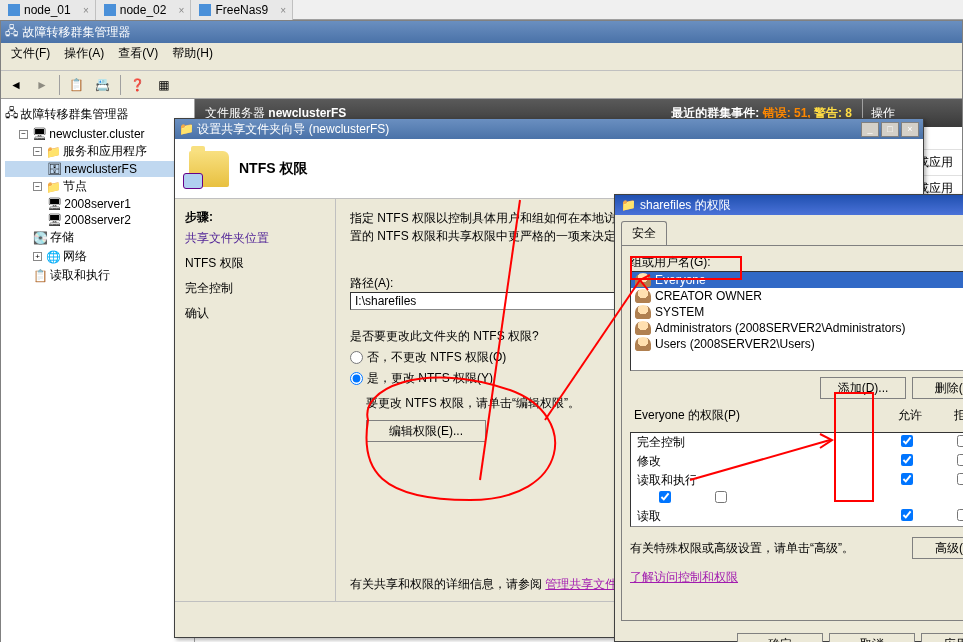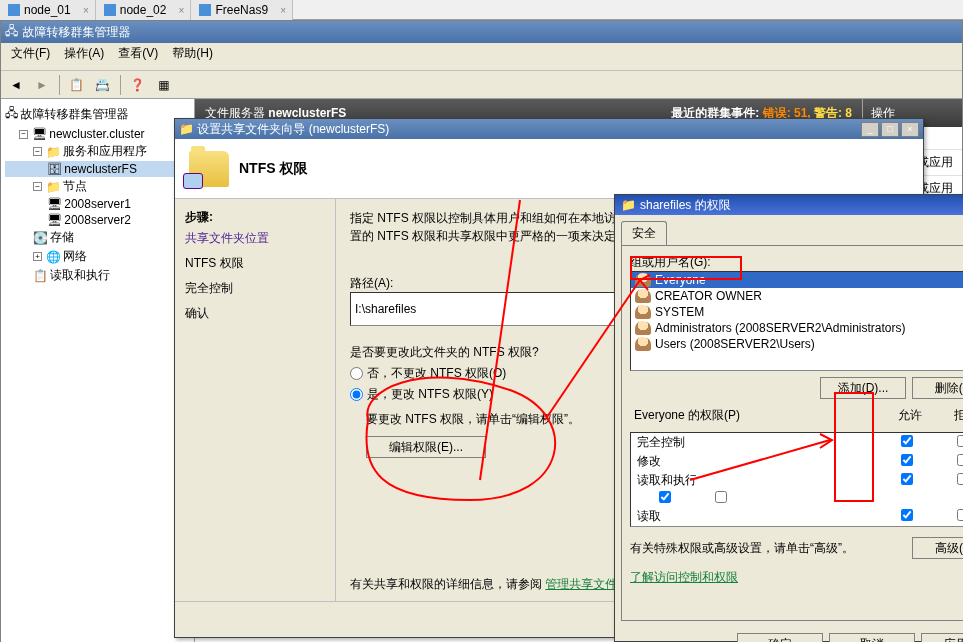--- a/index.html
+++ b/index.html
@@ -50,21 +50,21 @@
 .users-badge { position: absolute; left: -6px; bottom: -2px; width: 20px; height: 16px; background: #b0d0f0; border: 1px solid #608; border-radius: 3px; }
 .wiz-body { display: flex; height: calc(100% - 116px); }
 .wiz-steps { width: 160px; padding: 10px; }
 .wiz-steps-title { font-weight: bold; }
 .step-link { color: #4c1d95; padding: 4px 0; cursor: pointer; }
 .step-current { color: #000; font-weight: normal; padding: 4px 0; }
 .wiz-main { flex: 1; border-left: 1px solid #c0c0c0; padding: 10px 14px; position: relative; }
 .wiz-footer { height: 36px; display: flex; align-items: center; justify-content: flex-end; padding: 0 14px; gap: 6px; border-top: 1px solid #c0c0c0; background: #ece9d8; }
 .btn { min-width: 86px; height: 22px; background: #ece9d8; border: 1px solid #808080; cursor: pointer; padding: 0 8px; }
 .radio-row { display: flex; align-items: center; gap: 4px; margin: 4px 0; }
-.path-box { width: 288px; height: 18px; background: #fff; border: 1px inset #888; padding: 16px 4px; display: flex; align-items: center; }
+.path-box { width: 288px; height: 18px; background: #fff; border: 1px inset #888; padding: 0 4px; display: flex; align-items: center; }
 
 
 .perm-win { position: absolute; left: 614px; top: 194px; width: 400px; height: 448px; background: #ece9d8; border: 1px solid #404040; box-shadow: 2px 2px 4px rgba(0,0,0,0.3); }
 .perm-title { height: 20px; background: linear-gradient(#2050b0,#4a72d8); color: #fff; display: flex; align-items: center; padding: 0 6px; gap: 4px; }
 .perm-tab-row { display: flex; margin: 6px 6px 0 6px; }
 .perm-tab { padding: 3px 10px; border: 1px solid #808080; border-bottom: none; background: #ece9d8; border-radius: 3px 3px 0 0; }
 .perm-panel { margin: 0 6px 6px 6px; border: 1px solid #808080; padding: 8px; height: calc(100% - 70px); background: #ece9d8; }
 .list-box { width: 100%; height: 100px; background: #fff; border: 1px inset #888; overflow-y: auto; }
 .list-item { display: flex; align-items: center; gap: 4px; padding: 1px 4px; cursor: pointer; }
 .list-item.selhl { background: #3169c6; color: #fff; }
@@ -72,21 +72,21 @@
 .perm-table { width: 100%; margin-top: 6px; border: 1px inset #888; background: #fff; }
 .perm-head { display: flex; font-weight: normal; padding: 2px 4px; }
 .perm-head .c1 { flex: 1; }
 .perm-head .c2, .perm-head .c3 { width: 56px; text-align: center; }
 .perm-row { display: flex; padding: 1px 6px; align-items: center; }
 .perm-row .c1 { flex: 1; }
 .perm-row .c2, .perm-row .c3 { width: 56px; text-align: center; }
 .chk { width: 12px; height: 12px; }
 .perm-btns { display: flex; justify-content: flex-end; gap: 6px; margin-top: 6px; }
 .perm-footer { display: flex; justify-content: flex-end; gap: 6px; padding: 6px; }
-.link { color: #15803d; text-decoration: underline; cursor: pointer; }
+.link { color: #a21caf; text-decoration: underline; cursor: pointer; }
 
 
 .annotations { position: absolute; left: 0; top: 0; width: 963px; height: 642px; pointer-events: none; z-index: 999; }
 .red-box { position: absolute; border: 2px solid red; }
 svg.redlines { position: absolute; left: 0; top: 0; }
 </style>
 </head>
 <body>
 
 <div class="top-tabs">

